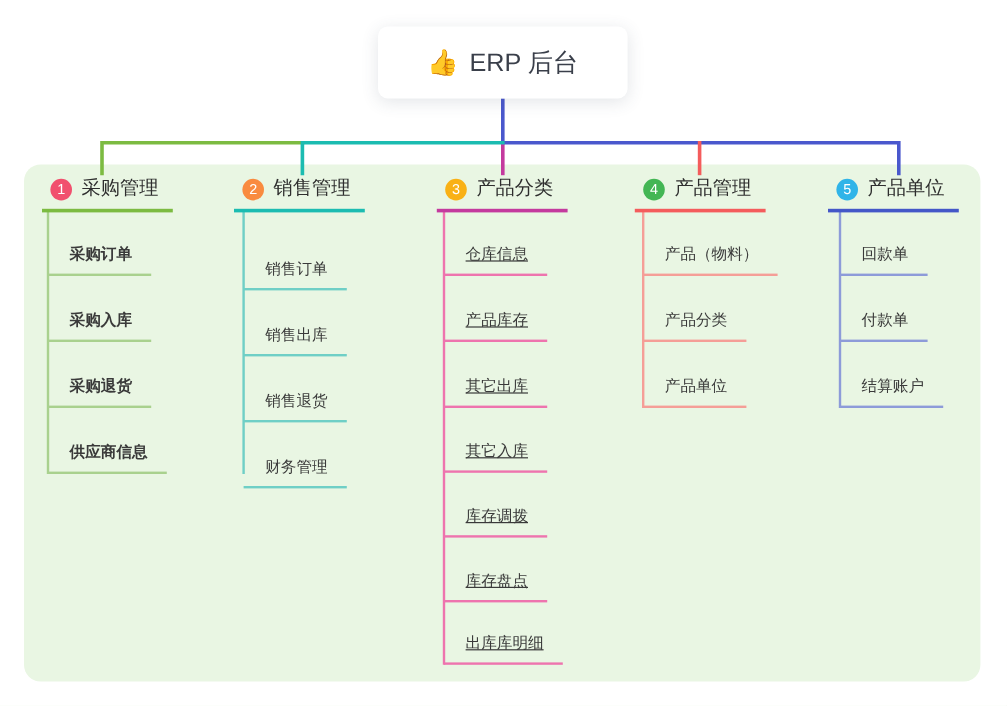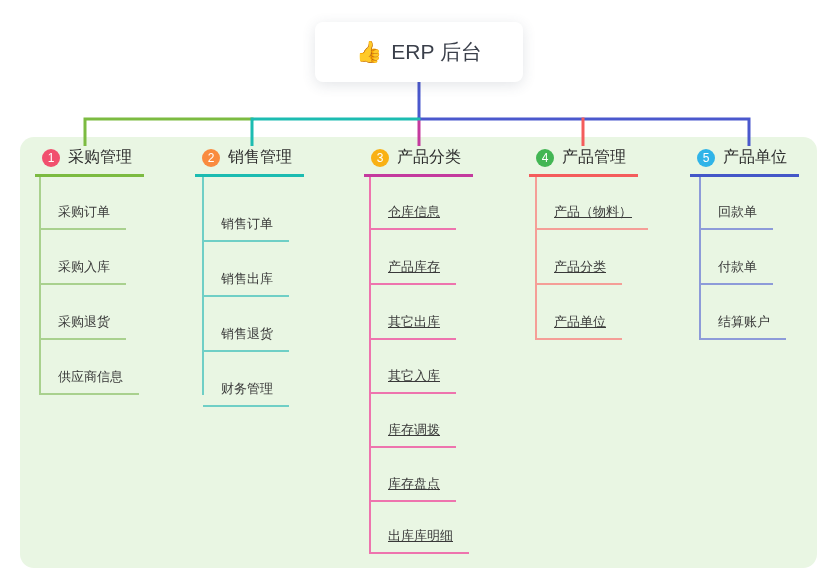--- a/index.html
+++ b/index.html
@@ -33,22 +33,22 @@
   }
   .child{
     position:absolute;z-index:2;height:28px;box-sizing:border-box;
     display:flex;align-items:flex-end;
     padding:0 16px 7px 18px;border-bottom:2px solid;
     font-size:13px;color:#3a3a3a;white-space:nowrap;
   }
   .h1{border-color:var(--b1);} .h2{border-color:var(--b2);}
   .h3{border-color:var(--b3);} .h4{border-color:var(--b4);}
   .h5{border-color:var(--b5);}
-  .c1{border-color:var(--b1-light);} .c2{border-color:var(--b2-light);margin-top:12px;}
-  .c3{border-color:var(--b3-light);text-decoration:underline;} .c4{border-color:var(--b4-light);text-decoration:underline;}
+  .c1{border-color:var(--b1-light);font-weight:bold;} .c2{border-color:var(--b2-light);margin-top:12px;}
+  .c3{border-color:var(--b3-light);text-decoration:underline;} .c4{border-color:var(--b4-light);}
   .c5{border-color:var(--b5-light);}
   .g1{background:var(--b1-badge);} .g2{background:var(--b2-badge);}
   .g3{background:var(--b3-badge);} .g4{background:var(--b4-badge);}
   .g5{background:var(--b5-badge);}
 </style>
 </head>
 <body>
 
 <div class="stage">
 

